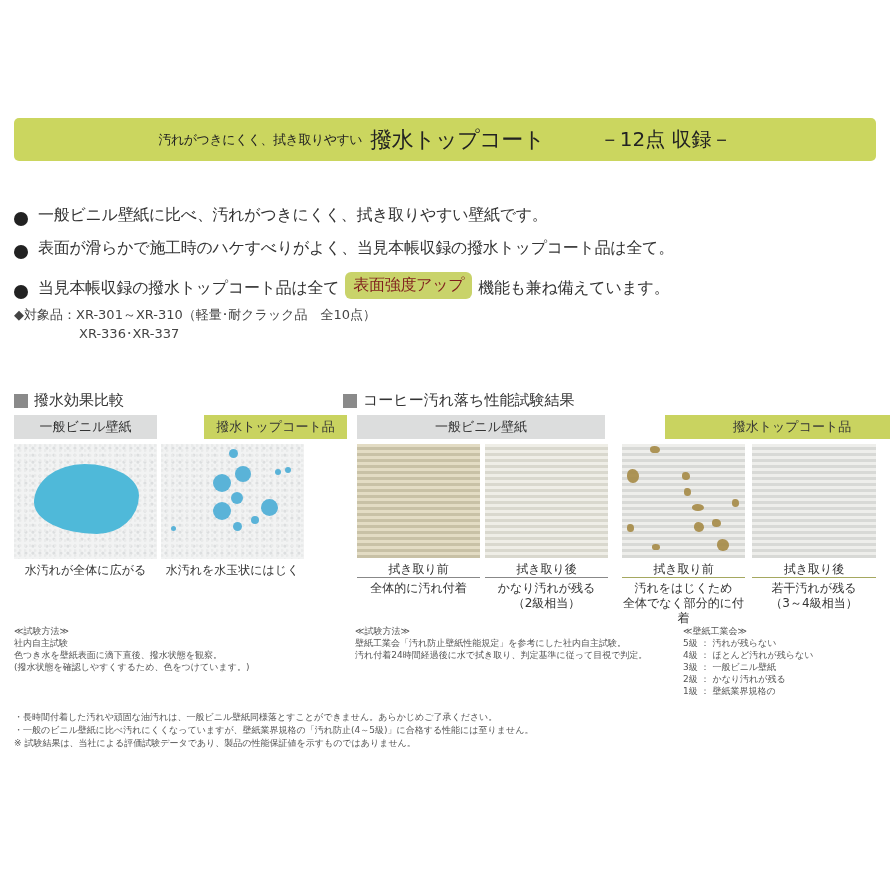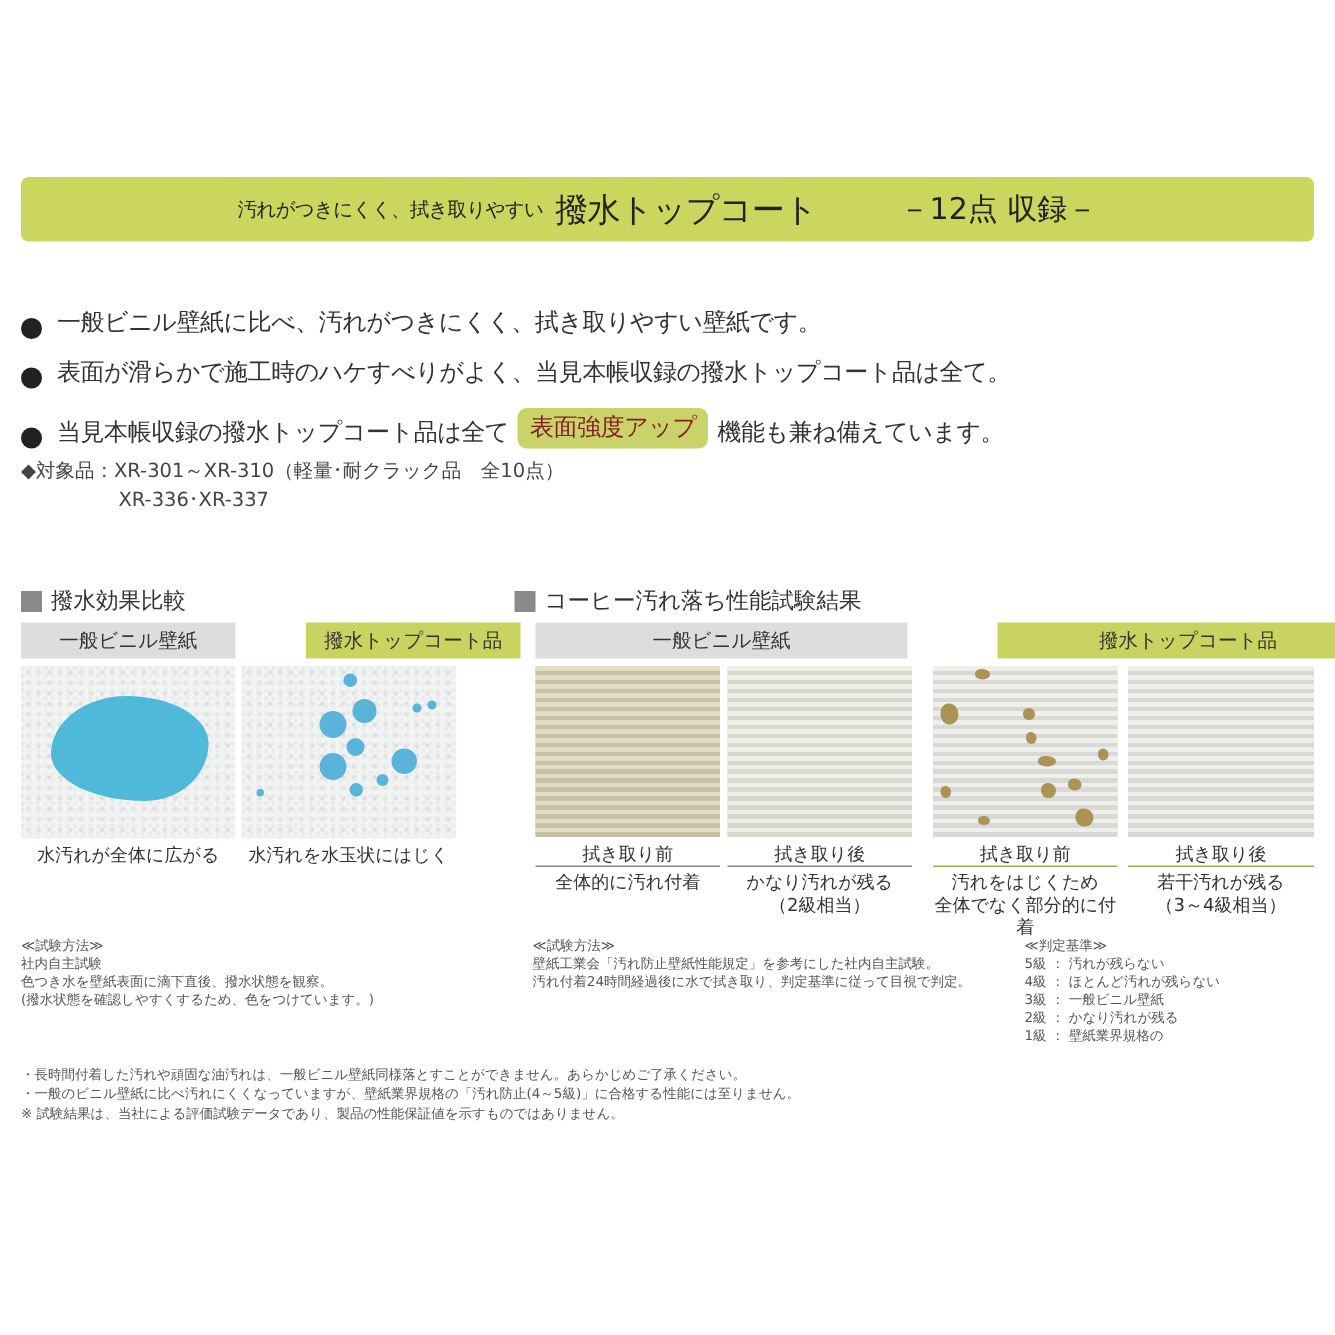--- a/index.html
+++ b/index.html
@@ -166,21 +166,21 @@
   <div>社内自主試験</div>
   <div>色つき水を壁紙表面に滴下直後、撥水状態を観察。</div>
   <div>(撥水状態を確認しやすくするため、色をつけています。)</div>
 </div>
 <div class="note" style="left:355px; top:625px;">
   <div>≪試験方法≫</div>
   <div>壁紙工業会「汚れ防止壁紙性能規定」を参考にした社内自主試験。</div>
   <div>汚れ付着24時間経過後に水で拭き取り、判定基準に従って目視で判定。</div>
 </div>
 <div class="note" style="left:683px; top:625px;">
-  <div>≪判定基準≫</div>
+  <div>≪壁紙工業会≫</div>
   <div>5級 ： 汚れが残らない</div>
   <div>4級 ： ほとんど汚れが残らない</div>
   <div>3級 ： 一般ビニル壁紙</div>
   <div>2級 ： かなり汚れが残る</div>
   <div>1級 ： 壁紙業界規格の</div>
 </div>
 
 <div class="note" style="left:14px; top:711px; line-height:13px;">
   <div>・長時間付着した汚れや頑固な油汚れは、一般ビニル壁紙同様落とすことができません。あらかじめご了承ください。</div>
   <div>・一般のビニル壁紙に比べ汚れにくくなっていますが、壁紙業界規格の「汚れ防止(4～5級)」に合格する性能には至りません。</div>

